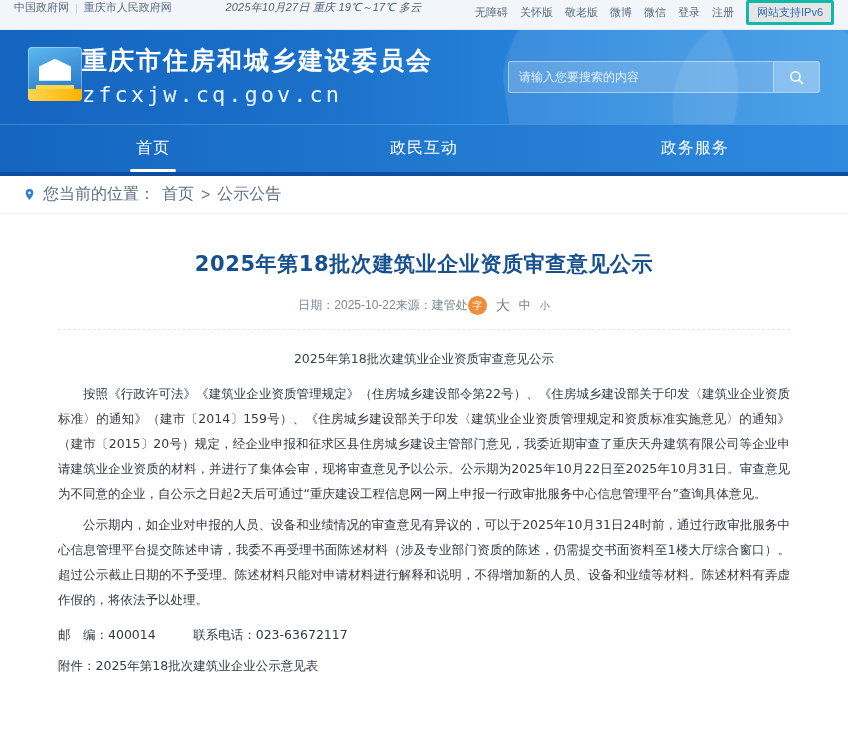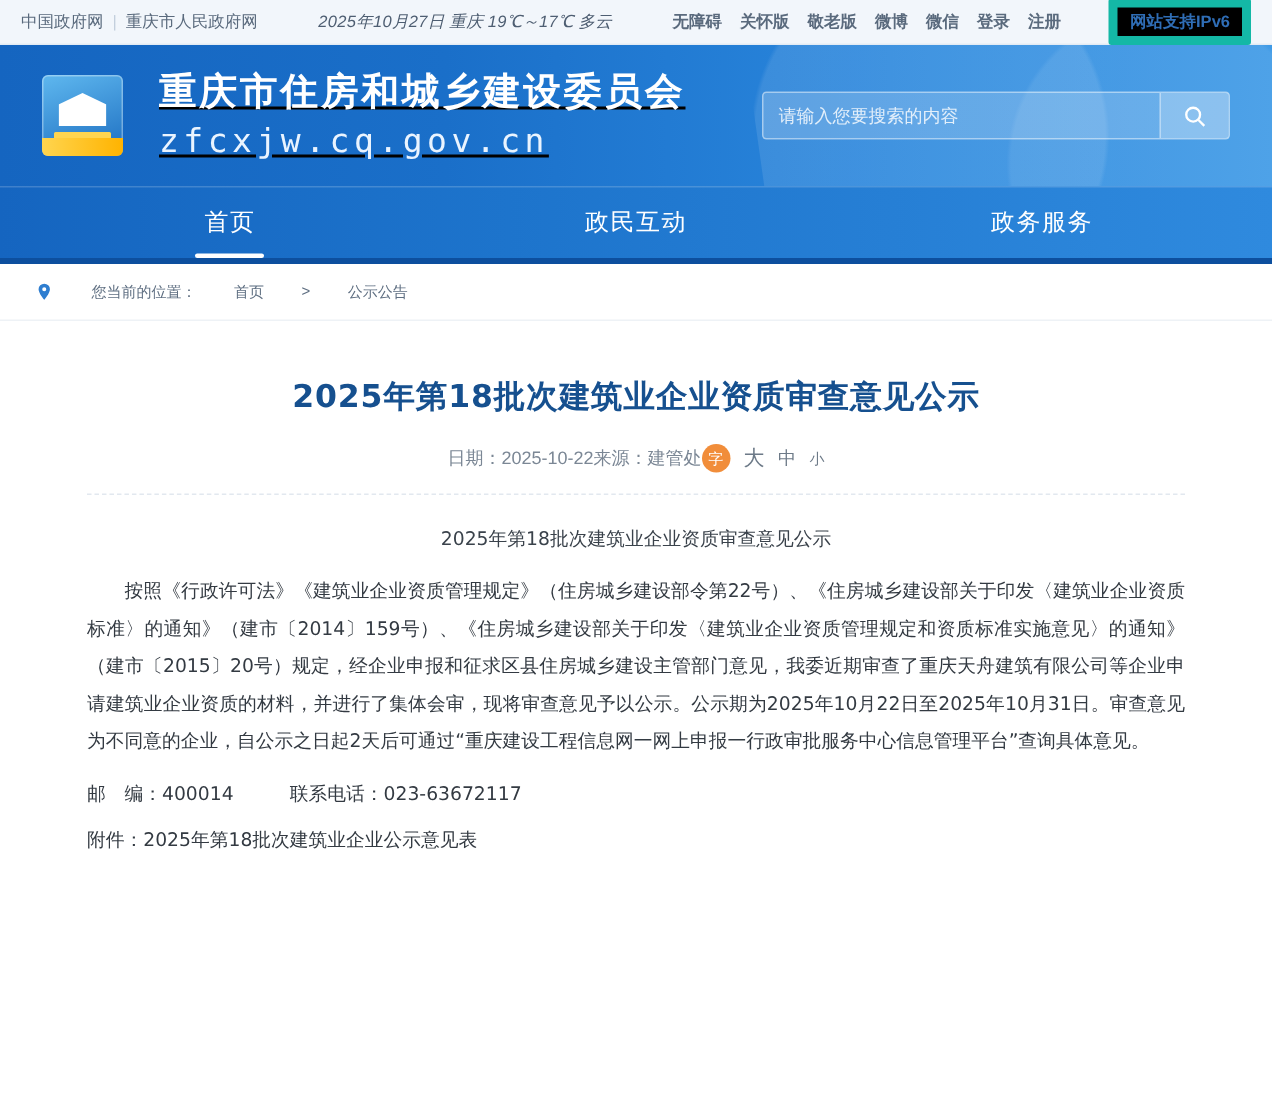--- a/index.html
+++ b/index.html
@@ -9,44 +9,43 @@
     font-family: "Liberation Sans", sans-serif;
     background: #ffffff;
     overflow: hidden;
   }
   
   .topbar {
     height: 30px;
     background: #f2f6fb;
     border-bottom: 1px solid #e3ebf4;
     display: flex;
-    align-items: center;
+    align-items: flex-start;
     font-size: 11px;
     color: #5a6a7d;
     padding: 0 14px;
   }
   .topbar a { color: #5a6a7d; text-decoration: none; }
   .topbar .left { display: flex; align-items: center; gap: 6px; }
   .topbar .sep { color: #c3cfdd; }
   .topbar .center {
     flex: 1;
     text-align: center;
     color: #4e5e72;
     letter-spacing: .2px;
     font-style: italic;
   }
-  .topbar .right { display: flex; align-items: center; gap: 12px; font-weight: bold; }
+  .topbar .right { display: flex; align-items: center; gap: 12px; }
   .ipv6 {
-    border: 6px solid #14b8a6;
-    background: #000000;
+    border: 3px solid #14b8a6;
+    background: #e5e5e5;
     color: #2f6db5;
     border-radius: 2px;
     padding: 2px 8px;
     font-size: 11px;
-    margin-left: 20px;
   }
   
   .header {
     height: 94px;
     background: linear-gradient(90deg, #1565c0 0%, #1a6fc9 35%, #2a87dd 70%, #3f9ae6 100%);
     position: relative;
     overflow: hidden;
     display: flex;
     align-items: center;
     padding: 0 28px;
@@ -55,21 +54,21 @@
     content: "";
     position: absolute;
     right: -40px; top: -30px;
     width: 380px; height: 200px;
     background:
       radial-gradient(circle at 30% 40%, rgba(255,255,255,.10) 0 40%, transparent 41%),
       radial-gradient(circle at 70% 60%, rgba(255,255,255,.08) 0 35%, transparent 36%);
     transform: rotate(-8deg);
     pointer-events: none;
   }
-  .logo-wrap { display: flex; align-items: center; gap: 24px; text-decoration: underline; }
+  .logo-wrap { display: flex; gap: 0; }
   .emblem {
     width: 54px; height: 54px;
     border-radius: 4px;
     position: relative;
     background: linear-gradient(160deg, #5fb8ef, #1c6dc0);
     box-shadow: inset 0 0 0 1px rgba(255,255,255,.35);
     flex: none;
   }
   .emblem .bld {
     position: absolute; left: 11px; top: 12px;
@@ -158,23 +157,23 @@
     bottom: 0;
     width: 46px; height: 3px;
     background: #ffffff;
     border-radius: 2px;
   }
   .nav-strip { height: 4px; background: #0d4f9e; }
   
   .crumb {
     height: 38px;
     display: flex; align-items: center;
-    gap: 25px;
+    gap: 7px;
     padding: 0 22px;
-    font-size: 10px;
+    font-size: 16px;
     color: #5f6f82;
     border-bottom: 1px solid #eef2f6;
   }
   .crumb a { color: #5f6f82; text-decoration: none; }
   .pin {
     width: 14px; height: 14px;
     display: inline-flex; align-items: center; justify-content: center;
     color: #2f7ed0;
   }
   
@@ -303,18 +302,19 @@
       <span class="fs-badge">字</span>
       <span class="fs-opt l">大</span>
       <span class="fs-opt m">中</span>
       <span class="fs-opt s">小</span>
     </span>
   </div>
 
   <div class="body-text">
     <div class="sub-head">2025年第18批次建筑业企业资质审查意见公示</div>
     <p>按照《行政许可法》《建筑业企业资质管理规定》（住房城乡建设部令第22号）、《住房城乡建设部关于印发〈建筑业企业资质标准〉的通知》（建市〔2014〕159号）、《住房城乡建设部关于印发〈建筑业企业资质管理规定和资质标准实施意见〉的通知》（建市〔2015〕20号）规定，经企业申报和征求区县住房城乡建设主管部门意见，我委近期审查了重庆天舟建筑有限公司等企业申请建筑业企业资质的材料，并进行了集体会审，现将审查意见予以公示。公示期为2025年10月22日至2025年10月31日。审查意见为不同意的企业，自公示之日起2天后可通过“重庆建设工程信息网一网上申报一行政审批服务中心信息管理平台”查询具体意见。</p>
+    <p>公示期内，如企业对申报的人员、设备和业绩情况的审查意见有异议的，可以于2025年10月31日24时前，通过行政审批服务中心信息管理平台提交陈述申请，我委不再受理书面陈述材料（涉及专业部门资质的陈述，仍需提交书面资料至1楼大厅综合窗口）。超过公示截止日期的不予受理。陈述材料只能对申请材料进行解释和说明，不得增加新的人员、设备和业绩等材料。陈述材料有弄虚作假的，将依法予以处理。</p>
     <div class="lead-gap"></div>
     <p class="noindent">邮　编：400014　　　联系电话：023-63672117</p>
     <p class="noindent">附件：2025年第18批次建筑业企业公示意见表</p>
   </div>
 
 </div>
 
 </body></html>

